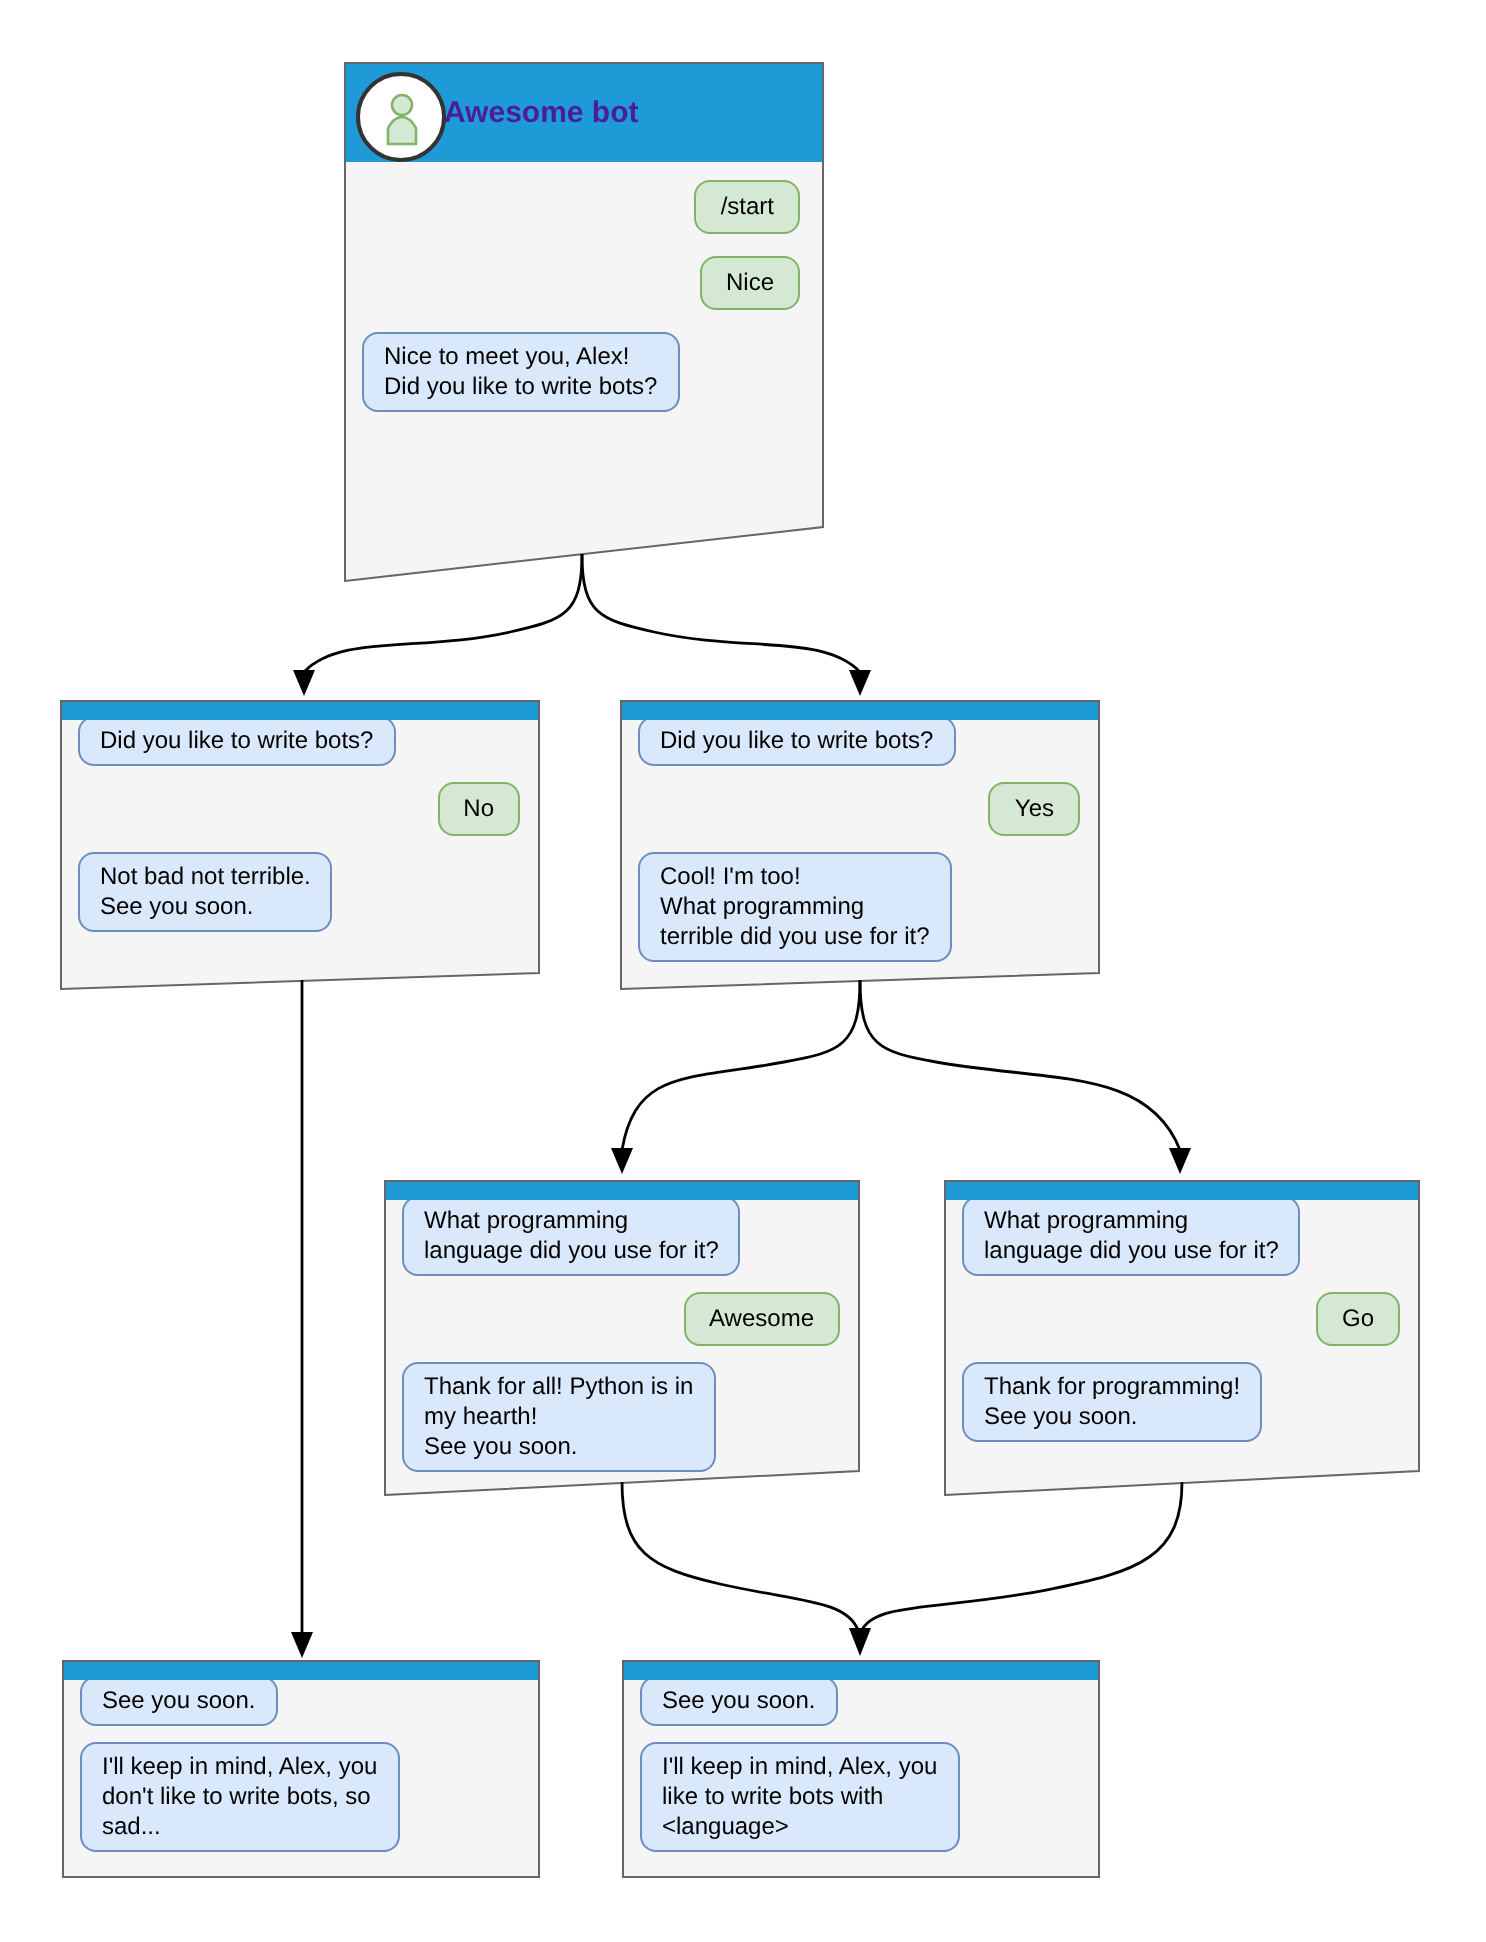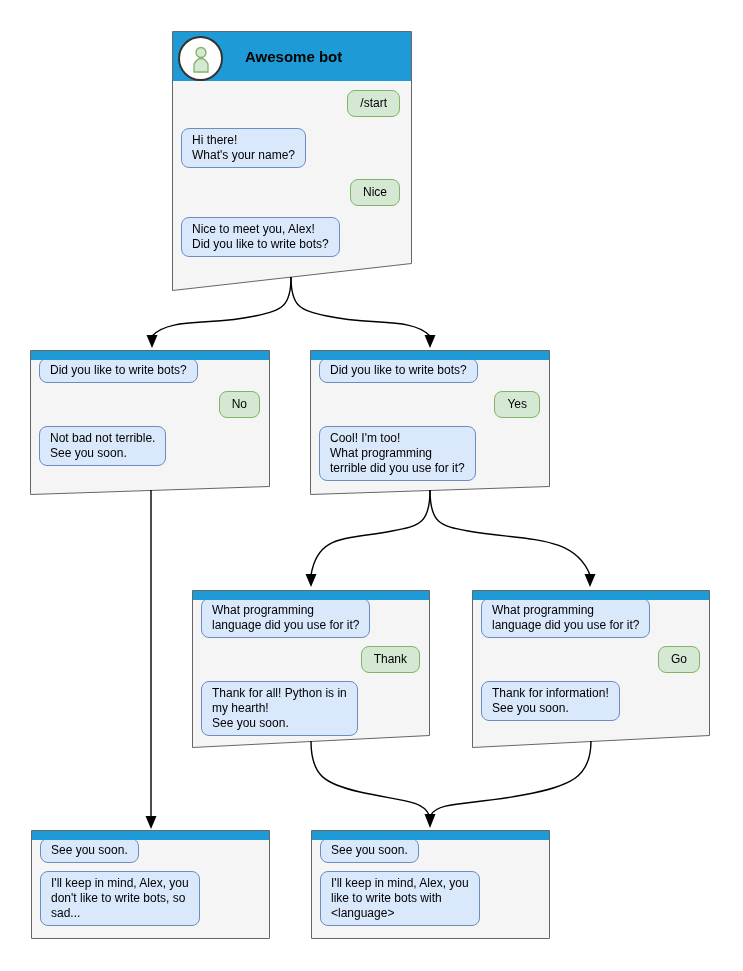--- a/index.html
+++ b/index.html
@@ -17,23 +17,23 @@
   .minibar {
     position:absolute; top:1px; left:1px; right:1px; height:9px;
     background:#1e9bd7; z-index:2;
   }
   .avatar {
     position:absolute; left:5px; top:4px; width:41px; height:41px;
     background:#ffffff; border:2px solid #333333; border-radius:50%;
     display:flex; align-items:center; justify-content:center;
   }
   .title {
-    position:absolute; left:72px; top:0; height:49px;
+    position:absolute; left:49px; top:0; height:49px;
     display:flex; align-items:center;
-    color:#000000; font-size:15px; font-weight:bold;
+    color:#4c1d95; font-size:15px; font-weight:bold;
   }
   .content {
     position:absolute; left:1px; right:1px;
     display:flex; flex-direction:column; z-index:1;
   }
   .content.main { top:50px; padding:9px 11px 0 8px; gap:11px; }
   .content.sub  { top:10px; padding:0 9px 0 8px; gap:8px; }
   .content.sub .bubble:first-child { margin-top:-2px; }
   .bubble {
     font-size:12px; line-height:15px; color:#000000;
@@ -79,22 +79,20 @@
       <div class="avatar">
         <svg width="24" height="28" viewBox="0 0 24 28">
           <circle cx="12" cy="7.5" r="5" fill="#d5e8d4" stroke="#82b366" stroke-width="1.3"></circle>
           <path d="M5,27 L5,19 Q8,13.5 12,13.5 Q16,13.5 19,19 L19,27 Z" fill="#d5e8d4" stroke="#82b366" stroke-width="1.3"></path>
         </svg>
       </div>
       <div class="title">Awesome bot</div>
     </div>
     <div class="content main">
       <div class="bubble user">/start</div>
-      <div class="bubble bot">Hi there!
-What's your name?</div>
       <div class="bubble user">Nice</div>
       <div class="bubble bot">Nice to meet you, Alex!
 Did you like to write bots?</div>
     </div>
   </div>
 
   <div class="win" style="left:30px; top:350px; width:240px; height:146px;">
     <svg class="frame" width="240" height="146" viewBox="0 0 240 146">
       <path d="M0.5,0.5 H239.5 V136.5 L0.5,144.5 Z" fill="#f5f5f5" stroke="#666666"></path>
     </svg>
@@ -122,37 +120,37 @@
   </div>
 
   <div class="win" style="left:192px; top:590px; width:238px; height:158px;">
     <svg class="frame" width="238" height="158" viewBox="0 0 238 158">
       <path d="M0.5,0.5 H237.5 V145.5 L0.5,157.5 Z" fill="#f5f5f5" stroke="#666666"></path>
     </svg>
     <div class="minibar"></div>
     <div class="content sub">
       <div class="bubble bot">What programming
 language did you use for it?</div>
-      <div class="bubble user">Thank</div>
+      <div class="bubble user">Awesome</div>
       <div class="bubble bot">Thank for all! Python is in
 my hearth!
 See you soon.</div>
     </div>
   </div>
 
   <div class="win" style="left:472px; top:590px; width:238px; height:158px;">
     <svg class="frame" width="238" height="158" viewBox="0 0 238 158">
       <path d="M0.5,0.5 H237.5 V145.5 L0.5,157.5 Z" fill="#f5f5f5" stroke="#666666"></path>
     </svg>
     <div class="minibar"></div>
     <div class="content sub">
       <div class="bubble bot">What programming
 language did you use for it?</div>
       <div class="bubble user">Go</div>
-      <div class="bubble bot">Thank for information!
+      <div class="bubble bot">Thank for programming!
 See you soon.</div>
     </div>
   </div>
 
   <div class="win" style="left:31px; top:830px; width:239px; height:109px;">
     <svg class="frame" width="239" height="109" viewBox="0 0 239 109">
       <path d="M0.5,0.5 H238.5 V108.5 H0.5 Z" fill="#f5f5f5" stroke="#666666"></path>
     </svg>
     <div class="minibar"></div>
     <div class="content sub">

